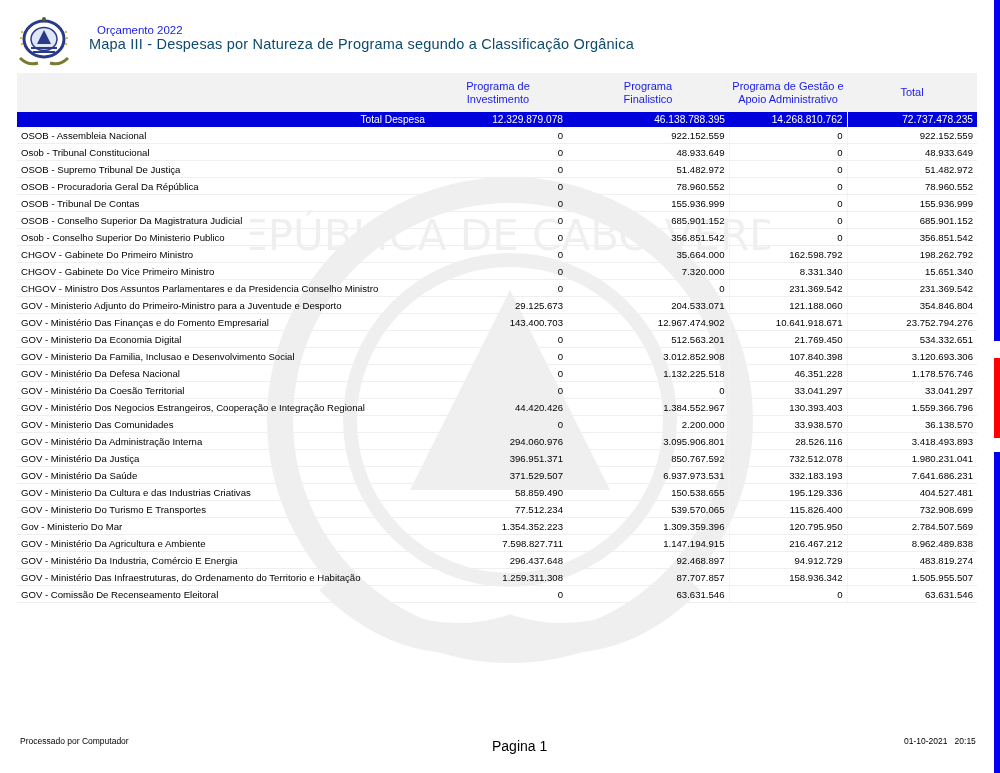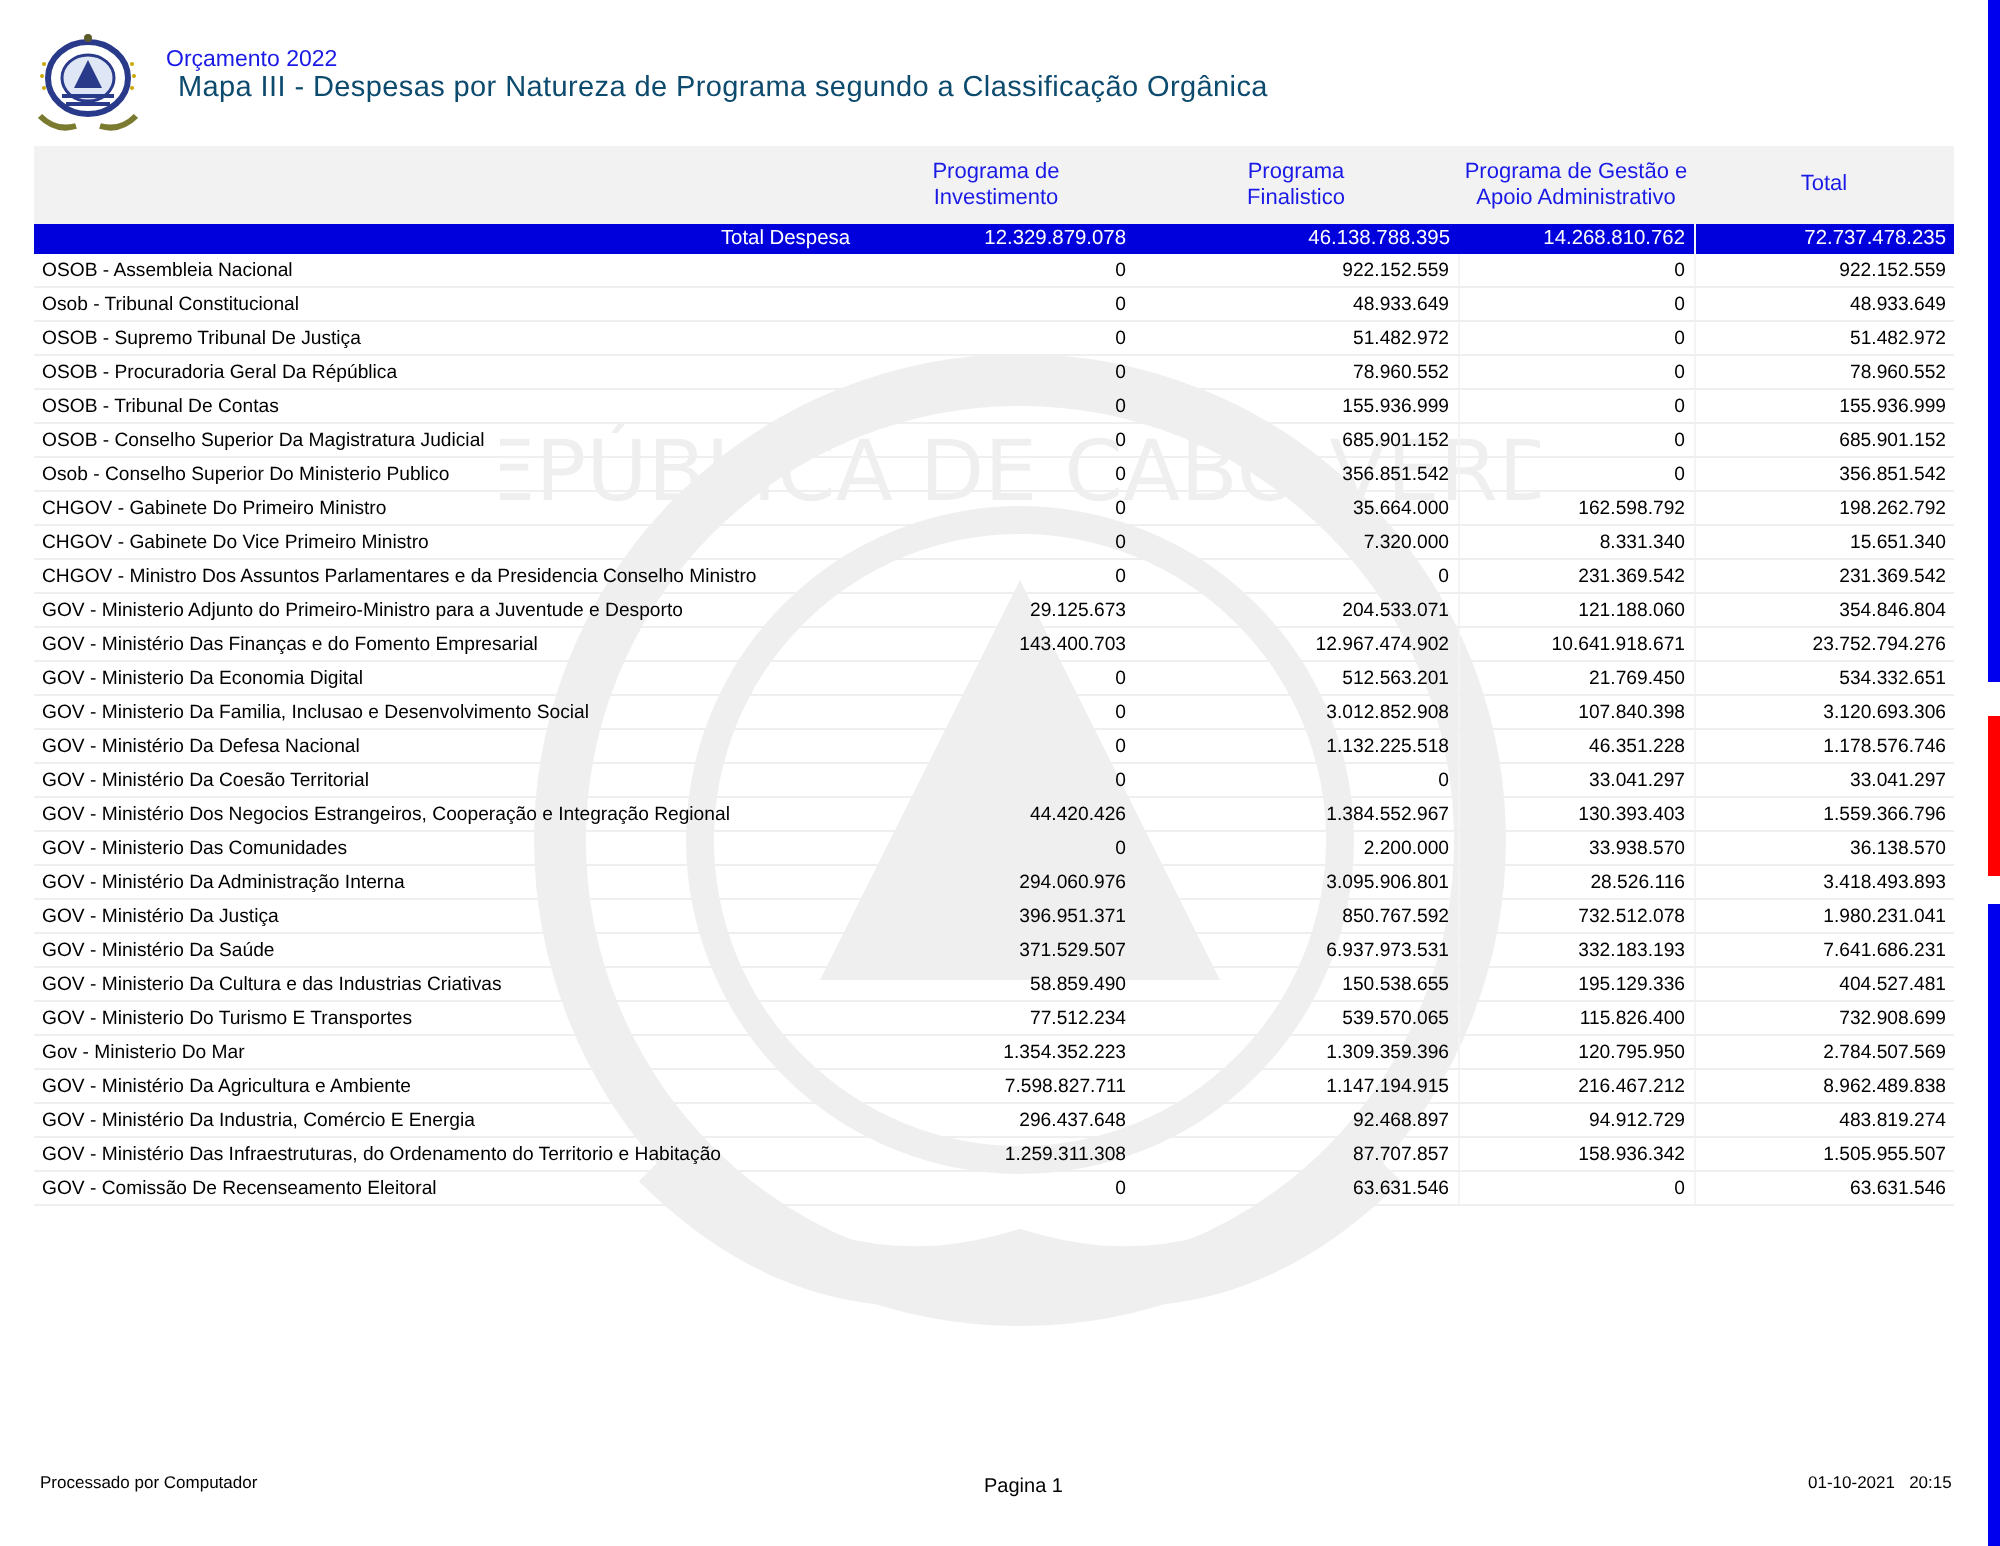--- a/index.html
+++ b/index.html
@@ -8,21 +8,21 @@
     background: #ffffff;
     font-family: "Liberation Sans", "DejaVu Sans", sans-serif;
     color: #000;
   }
   .stripe { position: absolute; right: 0; width: 6px; }
   .stripe.blue1 { top: 0; height: 341px; background: #0000ee; }
   .stripe.red { top: 358px; height: 80px; background: #ff0000; }
   .stripe.blue2 { top: 452px; height: 321px; background: #0000ee; }
 
   .logo { position: absolute; left: 14px; top: 14px; width: 60px; height: 56px; }
-  .subtitle { position: absolute; left: 83px; top: 24px; font-size: 11.5px; color: #1a1ae6; }
+  .subtitle { position: absolute; left: 97px; top: 24px; font-size: 11.5px; color: #1a1ae6; }
   .title { position: absolute; left: 89px; top: 36px; font-size: 14.5px; color: #0c4a6e; letter-spacing: 0.2px; }
 
   .watermark { position: absolute; left: 250px; top: 160px; width: 520px; height: 520px; opacity: 0.06; pointer-events: none; }
 
   table.report {
     position: absolute; left: 17px; top: 73px; width: 960px;
     border-collapse: collapse; font-size: 9.6px;
   }
   .report thead th {
     background: #f2f2f2; color: #1a1ae6; font-weight: normal;
@@ -42,21 +42,21 @@
     height: 16px; padding: 0 4px; border-bottom: 1px solid #efefef; white-space: nowrap;
   }
   .report td.num { text-align: right; }
   .report td.name { text-align: left; padding-left: 5px; }
   .report td.c-inv { padding-right: 16px; text-align: right; }
   .report td.c-gest { padding-right: 18px; border-right: 1px solid #f4f4f4; }
   .report td.c-fin { border-right: 1px solid #f4f4f4; }
   .report td.c-total { padding-right: 5px; }
 
   .footer-left { position: absolute; left: 20px; top: 736px; font-size: 8.5px; }
-  .footer-center { position: absolute; left: 480px; top: 738px; font-size: 10px; padding-left: 12px; }
+  .footer-center { position: absolute; left: 480px; top: 738px; font-size: 14px; padding-left: 12px; }
   .footer-right { position: absolute; left: 904px; top: 736px; font-size: 8.5px; }
 </style>
 </head>
 <body>
 
 <div class="stripe blue1"></div>
 <div class="stripe red"></div>
 <div class="stripe blue2"></div>
 
 <svg class="watermark" viewBox="0 0 520 520">

